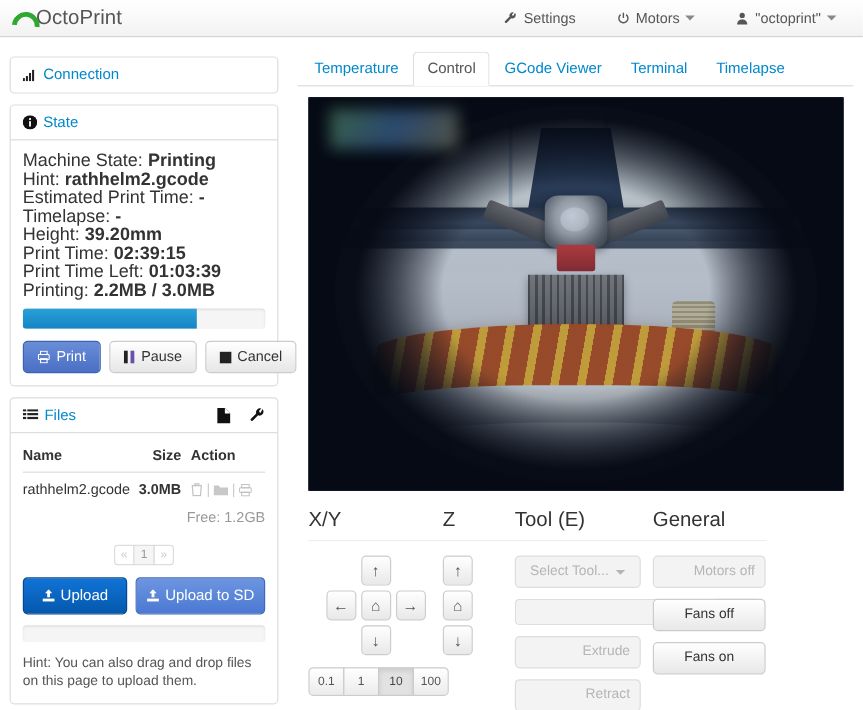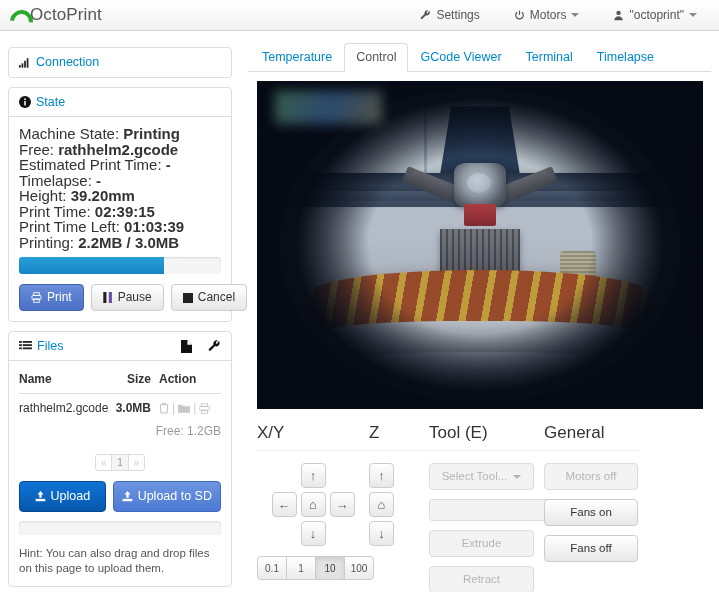--- a/index.html
+++ b/index.html
@@ -428,20 +428,21 @@
     line-height: 15px;
     white-space: nowrap;
   }
   .wbtn.wide { width: 105px; }
   .wbtn.disabled {
     color: #b5b5b5;
     background: #f3f3f3;
     border-color: #dddddd;
     cursor: default;
     box-shadow: none;
+    text-align: right;
   }
   .select-tool {
     display: flex; align-items: center; justify-content: center;
     gap: 6px;
   }
   .input-append { display: flex; width: 105px; }
   .inp {
     flex: 1;
     border: 1px solid #dddddd;
     border-right: none;
@@ -538,21 +539,21 @@
         </span>
         <span class="panel-title">State</span>
       </div>
       <div class="panel-body">
 
         <div class="state-line">
           <span>Machine State:</span>
           <b>Printing</b>
         </div>
         <div class="state-line">
-          <span>Free:</span>
+          <span>Hint:</span>
           <b>rathhelm2.gcode</b>
         </div>
         <div class="state-line">
           <span>Estimated Print Time:</span>
           <b>-</b>
         </div>
         <div class="state-line">
           <span>Timelapse:</span>
           <b>-</b>
         </div>
@@ -801,22 +802,22 @@
           </div>
           <div class="wbtn wide disabled">Extrude</div>
           <div class="wbtn wide disabled">Retract</div>
         </div>
       </div>
 
       <div class="ctl-col general">
         <div class="ctl-head">General</div>
         <div class="ctl-stack">
           <div class="wbtn disabled">Motors off</div>
+          <div class="wbtn">Fans off</div>
           <div class="wbtn">Fans on</div>
-          <div class="wbtn">Fans off</div>
         </div>
       </div>
 
     </div>
 
   </div>
 
 </div>
 
 </body></html>

